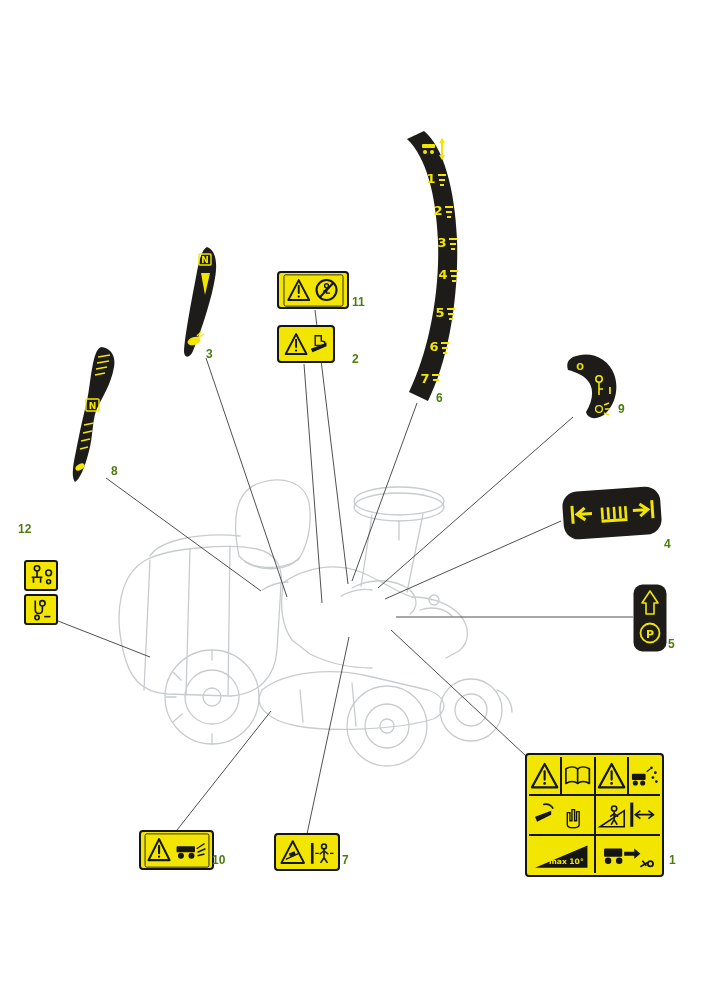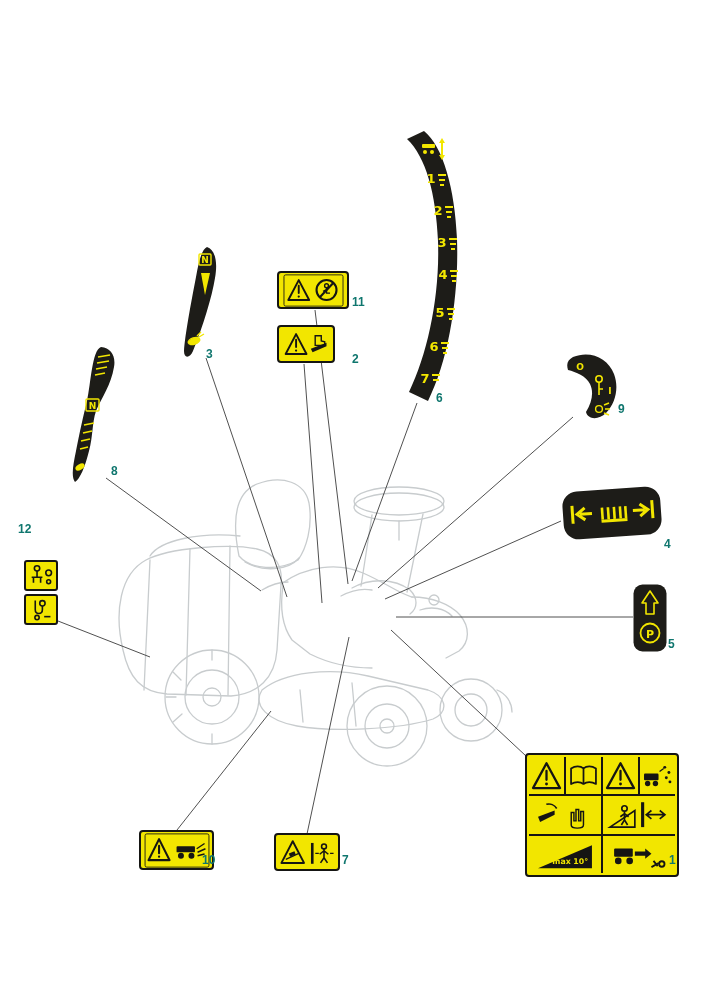--- a/index.html
+++ b/index.html
@@ -2,47 +2,47 @@
 <html><head>
 <meta charset="utf-8">
 <style>
   html,body{margin:0;padding:0;background:#fff;}
   #stage{position:relative;width:707px;height:1000px;background:#fff;overflow:hidden;
          font-family:"Liberation Sans",sans-serif;}
   #underlay{position:absolute;left:0;top:0;}
   .decal{position:absolute;}
   .ydecal{background:#f2e600;border:2.5px solid #151513;border-radius:4px;box-sizing:border-box;
           display:flex;align-items:center;justify-content:center;}
-  .ref{position:absolute;font:bold 12px "Liberation Sans",sans-serif;color:#0f766e;cursor:pointer;text-align:center;}
+  .ref{position:absolute;font:bold 12px "Liberation Sans",sans-serif;color:#4d7c0f;cursor:pointer;text-align:center;}
   
   #decal-3{left:183px;top:247px;}
   #decal-11{left:277px;top:271px;width:72px;height:38px;}
   #decal-2{left:277px;top:325px;width:58px;height:38px;}
   #decal-6{left:398px;top:131px;}
   #decal-9{left:563px;top:353px;}
   #decal-4{left:561px;top:481px;}
   #decal-5{left:633px;top:584px;}
   #decal-8{left:72px;top:347px;}
   #decal-12{left:24px;top:560px;width:34px;}
   #decal-10{left:139px;top:830px;width:75px;height:40px;}
   #decal-7{left:274px;top:833px;width:66px;height:38px;}
-  #decal-1{left:525px;top:753px;width:154px;height:124px;background:#f2e600;
+  #decal-1{left:525px;top:753px;width:139px;height:124px;background:#f2e600;
            border:2.5px solid #151513;border-radius:4px;box-sizing:border-box;padding:2px;}
   .grid1{display:grid;width:100%;height:100%;grid-template-columns:repeat(4,1fr);
          grid-auto-rows:1fr;gap:2px;background:#151513;}
   .grid1 .cell{background:#f2e600;display:flex;align-items:center;justify-content:center;overflow:hidden;}
   .grid1 .cell svg{width:100%;height:100%;}
   .span2{grid-column:span 2;}
   .sq{width:34px;height:31px;background:#f2e600;border:2px solid #151513;border-radius:3px;
       box-sizing:border-box;display:flex;align-items:center;justify-content:center;margin-bottom:3px;}
   
   #ref-11{left:352px;top:295px;} #ref-2{left:352px;top:352px;} #ref-3{left:206px;top:347px;}
   #ref-6{left:436px;top:391px;}  #ref-9{left:618px;top:402px;} #ref-4{left:664px;top:537px;}
   #ref-5{left:668px;top:637px;}  #ref-8{left:111px;top:464px;} #ref-12{left:18px;top:522px;}
-  #ref-10{left:202px;top:853px;} #ref-7{left:342px;top:853px;} #ref-1{left:669px;top:853px;}
+  #ref-10{left:212px;top:853px;} #ref-7{left:342px;top:853px;} #ref-1{left:669px;top:853px;}
   
   .tinytxt{font:bold 9px "DejaVu Sans",sans-serif;fill:#f2e600;text-anchor:middle;}
   .tinytxt2{font:bold 11px "DejaVu Sans",sans-serif;fill:#f2e600;text-anchor:middle;}
   .snum text{font:bold 13px "DejaVu Sans",sans-serif;fill:#f2e600;text-anchor:middle;}
   .maxtxt{font:bold 7.5px "DejaVu Sans",sans-serif;fill:#f2e600;text-anchor:middle;}
 </style>
 </head>
 <body>
 
 <div id="stage">

